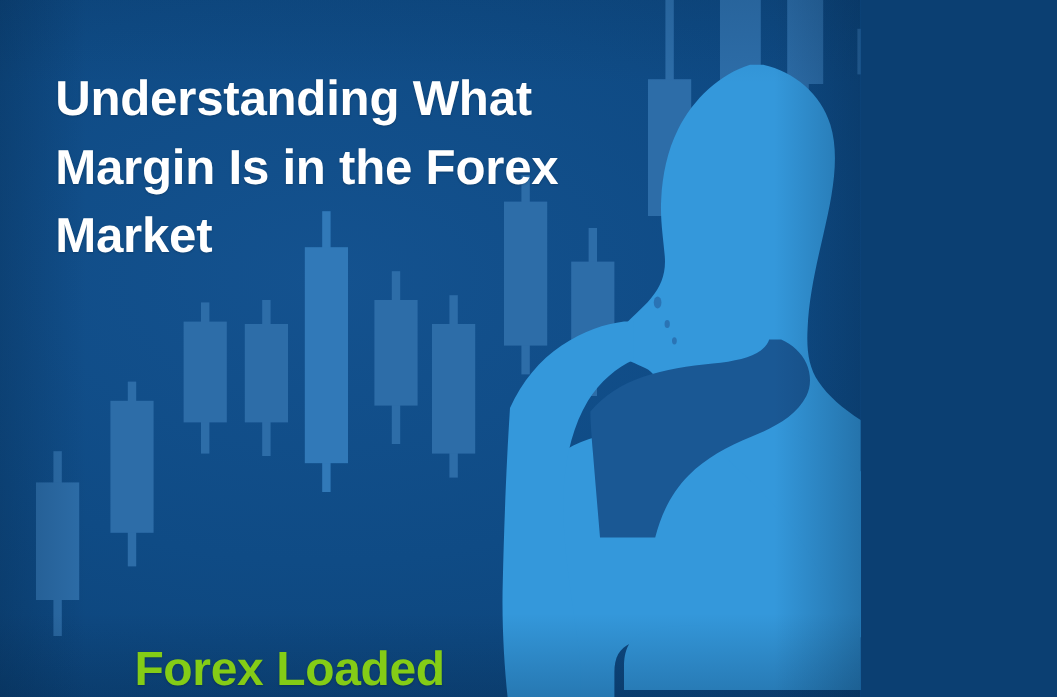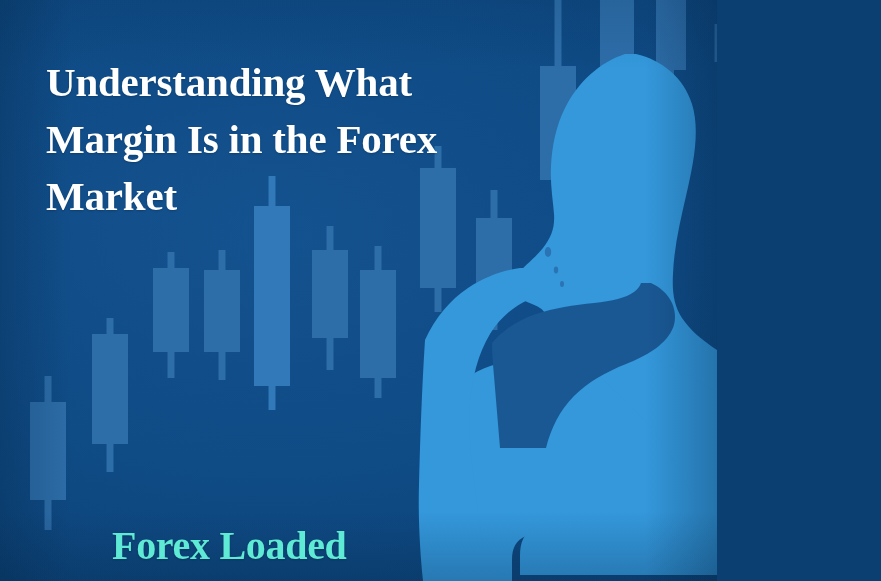--- a/index.html
+++ b/index.html
@@ -6,21 +6,21 @@
     margin: 0;
     padding: 0;
     background: #0b3f72;
   }
   #banner {
     position: relative;
     width: 717px;
     height: 581px;
     overflow: hidden;
     background: #0d4a85;
-    font-family: Liberation Serif, serif;
+    font-family: Liberation Sans, sans-serif;
   }
   #bg-gradient {
     position: absolute;
     inset: 0;
     background:
       radial-gradient(ellipse 120% 90% at 38% 40%, #14528f 0%, #0f4b85 45%, #0b3f72 100%);
   }
   #chart-layer {
     position: absolute;
     inset: 0;
@@ -42,22 +42,22 @@
     font-size: 41px;
     line-height: 57px;
     font-weight: bold;
     letter-spacing: -0.2px;
     white-space: pre-line;
     text-shadow: 0 1px 2px rgba(0,0,0,0.20);
   }
   #brand {
     position: absolute;
     left: 112px;
-    top: 523px;
-    color: #5eead4;
+    top: 535px;
+    color: #84cc16;
     font-size: 40px;
     line-height: 46px;
     font-weight: bold;
     letter-spacing: -0.3px;
     text-shadow: 0 1px 2px rgba(0,0,0,0.22);
   }
   .vignette {
     position: absolute;
     inset: 0;
     pointer-events: none;

